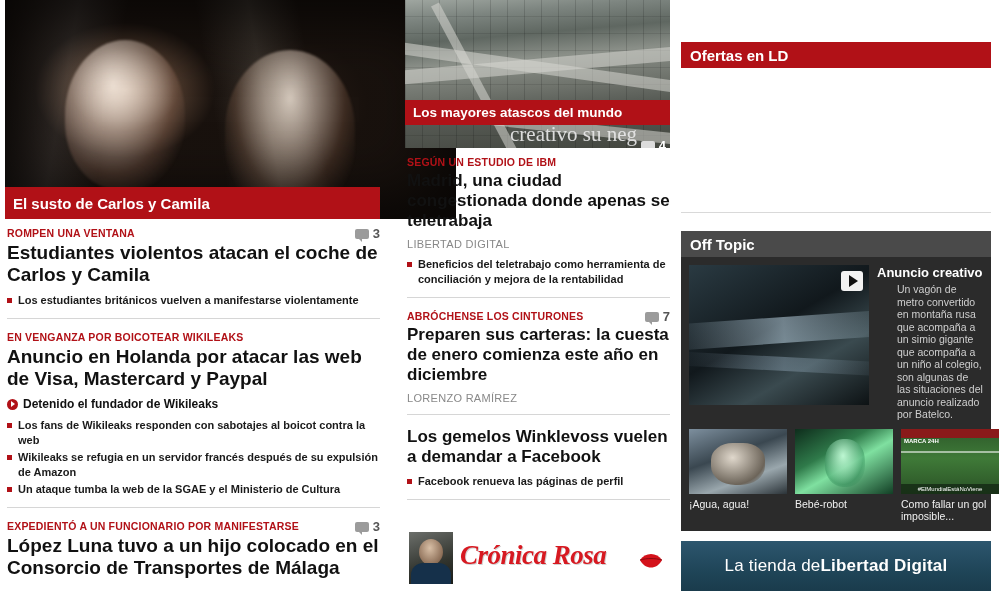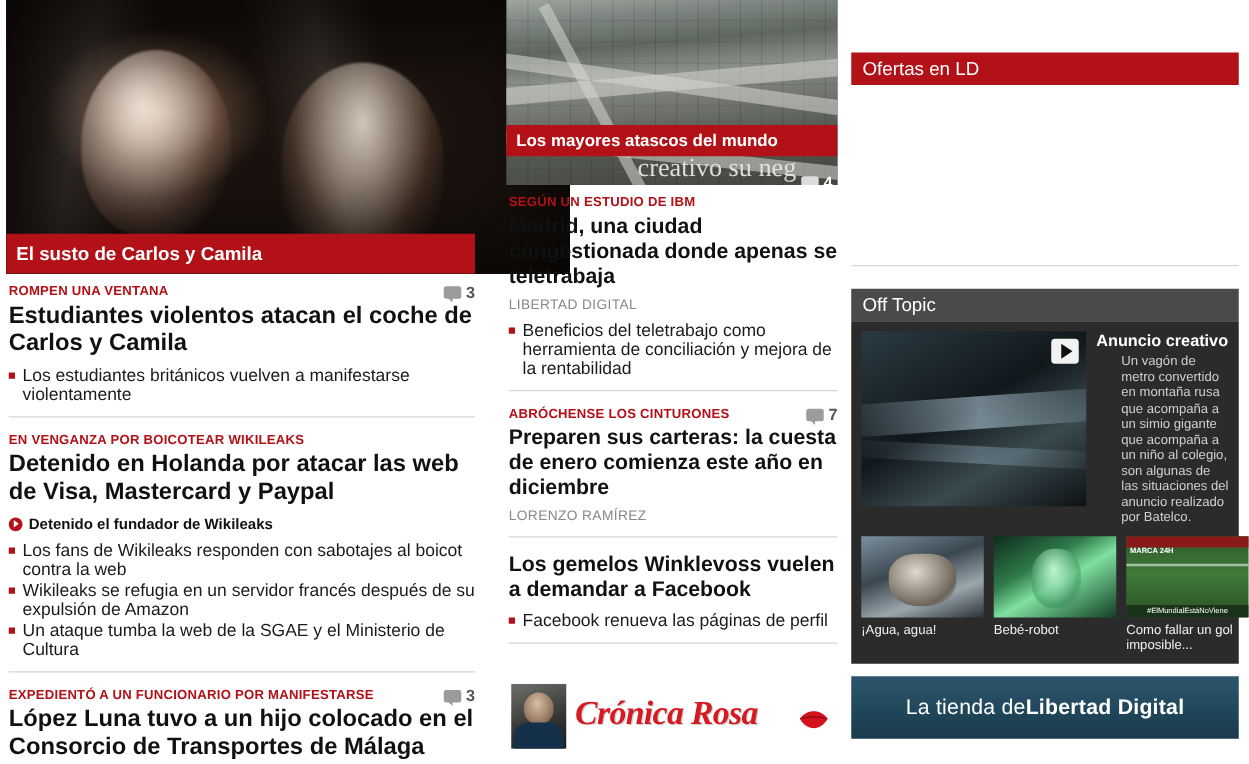--- a/index.html
+++ b/index.html
@@ -125,25 +125,25 @@
     content: "";
     position: absolute; left: 3px; bottom: -3px;
     border-left: 4px solid transparent;
     border-right: 0px solid transparent;
     border-top: 4px solid #9b9b9b;
   }
   .bullets { margin: 7px 0 0 0; padding: 0; list-style: none; }
   .bullets li {
     position: relative;
     padding-left: 11px;
-    font-size: 14px;
+    font-size: 11px;
     line-height: 15px;
     color: #1a1a1a;
     margin-bottom: 2px;
-    font-weight: normal;
+    font-weight: bold;
   }
   .bullets li:before {
     content: "";
     position: absolute; left: 0; top: 5px;
     width: 5px; height: 5px;
     background: #b11117;
   }
   .subnote {
     margin-top: 7px;
     font-size: 12px;
@@ -249,21 +249,21 @@
   .cronica .lips {
     position: absolute; right: 6px; top: 18px;
     width: 26px; height: 22px;
   }
 
   
   .sect-head {
     height: 26px;
     background: #b11117;
     color: #fff;
-    font-size: 15px; font-weight: normal;
+    font-size: 15px; font-weight: bold;
     display: flex; align-items: center;
     padding-left: 9px;
   }
   .sect-head.dark { background: #4a4a4a; }
   .ad-box {
     width: 310px; height: 145px;
     background: #fff;
     border-bottom: 1px solid #d9d9d9;
   }
   .offtopic-body {
@@ -396,21 +396,21 @@
       </div>
       <h2 class="headline">Estudiantes violentos atacan el coche de Carlos y Camila</h2>
       <ul class="bullets">
         <li>Los estudiantes británicos vuelven a manifestarse violentamente</li>
       </ul>
       <hr class="hr">
     </div>
 
     <div class="art">
       <div class="kicker">EN VENGANZA POR BOICOTEAR WIKILEAKS</div>
-      <h2 class="headline">Detenido en Holanda por atacar las web de Visa, Mastercard y Paypal</h2>
+      <h2 class="headline">Anuncio en Holanda por atacar las web de Visa, Mastercard y Paypal</h2>
       <div class="subnote">
         <span class="rec-icon"></span>
         <span>Detenido el fundador de Wikileaks</span>
       </div>
       <ul class="bullets">
         <li>Los fans de Wikileaks responden con sabotajes al boicot contra la web</li>
         <li>Wikileaks se refugia en un servidor francés después de su expulsión de Amazon</li>
         <li>Un ataque tumba la web de la SGAE y el Ministerio de Cultura</li>
       </ul>
       <hr class="hr">

